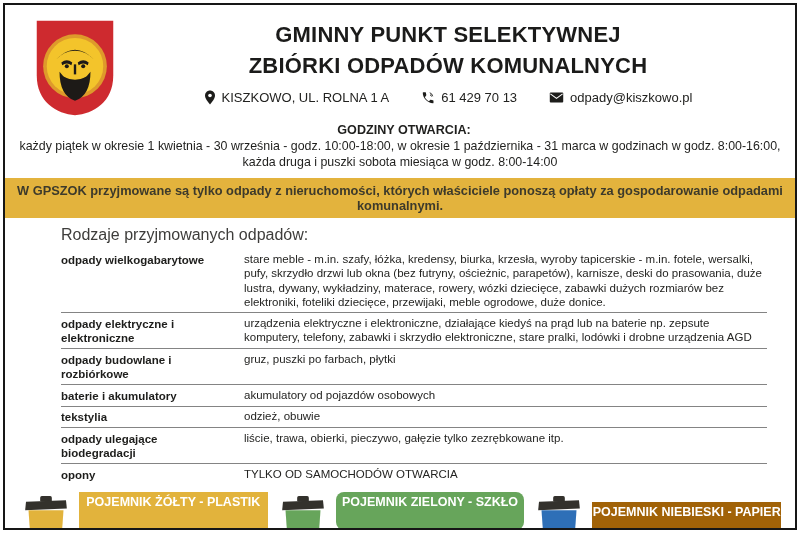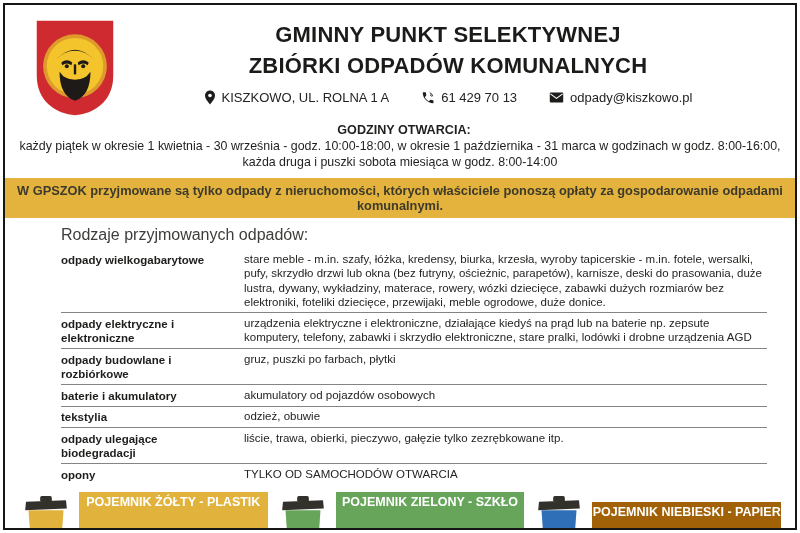--- a/index.html
+++ b/index.html
@@ -168,21 +168,21 @@
         <rect x="23" y="2" width="14" height="7" rx="2" fill="#33312c"></rect>
         <path d="M6,9 L54,7 L55,17 L5,19 Z" fill="#33312c"></path>
         <path class="bin-fill" d="M9,19 L51,19 L46.5,84 L13.5,84 Z" fill="#67A55B"></path>
         <rect x="11" y="84" width="6" height="11" fill="#23221f"></rect>
         <rect x="43" y="84" width="6" height="11" fill="#23221f"></rect>
         <rect x="8" y="92" width="11" height="3" fill="#23221f"></rect>
         <rect x="41" y="92" width="11" height="3" fill="#23221f"></rect>
         <text x="30" y="56" font-size="20" text-anchor="middle" fill="#ffffff">♻</text>
       </svg>
       <div class="bin-content">
-        <div class="bin-header" style="background: rgb(103, 165, 91);">POJEMNIK ZIELONY - SZKŁO</div>
+        <div class="bin-header" style="background: rgb(103, 165, 91); border-radius: 8px;">POJEMNIK ZIELONY - SZKŁO</div>
 
       </div>
     </div>
 
     <div class="bin-col">
       <svg class="bin-svg" viewBox="0 0 60 100">
         <rect x="23" y="2" width="14" height="7" rx="2" fill="#33312c"></rect>
         <path d="M6,9 L54,7 L55,17 L5,19 Z" fill="#33312c"></path>
         <path class="bin-fill" d="M9,19 L51,19 L46.5,84 L13.5,84 Z" fill="#2E6FB7"></path>
         <rect x="11" y="84" width="6" height="11" fill="#23221f"></rect>

